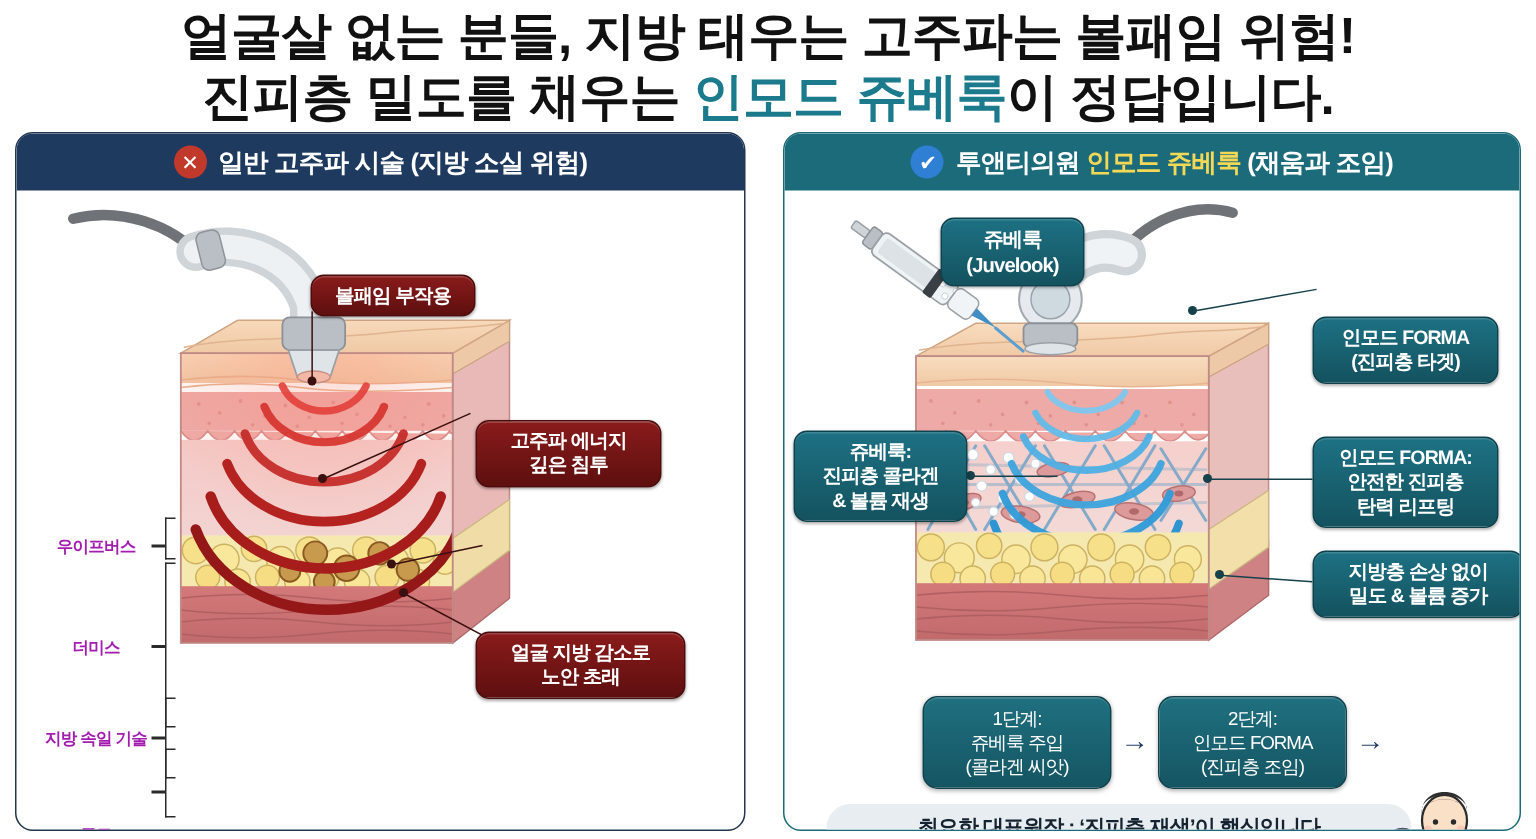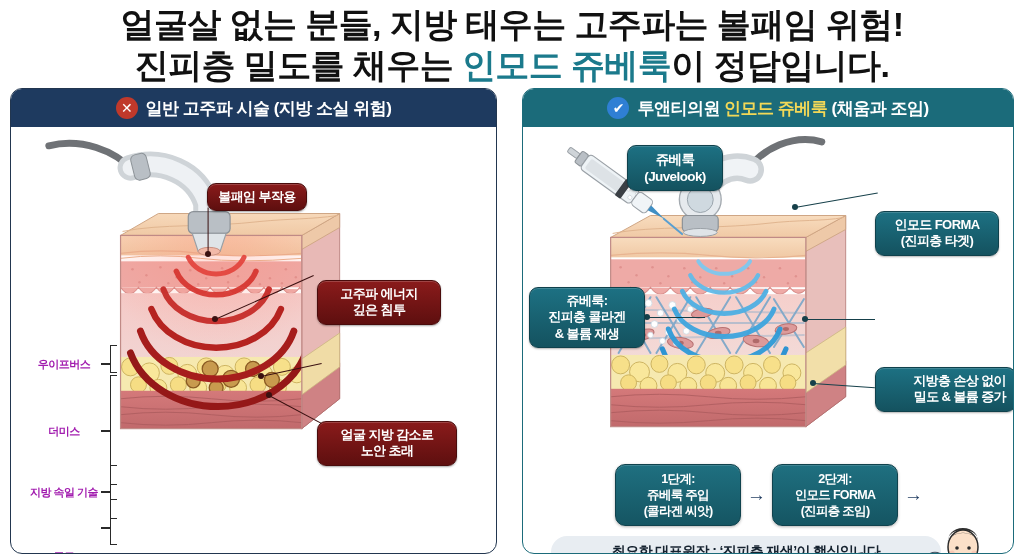--- a/index.html
+++ b/index.html
@@ -80,21 +80,21 @@
   .leader-dot{ position:absolute; width:6px; height:6px; border-radius:50%; background:#3a1010; }
   .leader-dot-teal{ background:#16404a; }
 
   
   #step-flow{
     position:absolute; left:18px; top:335px; width:456px; height:66px;
     display:flex; align-items:center; justify-content:center; gap:6px;
   }
   .step-box{
     width:126px; height:62px; border-radius:10px; color:#fff; text-align:center;
-    font-size:12.5px; font-weight:bold; line-height:1.28; letter-spacing:-0.7px;
+    font-size:12.5px; font-weight:normal; line-height:1.28; letter-spacing:-0.7px;
     display:flex; align-items:center; justify-content:center; white-space:pre-line;
     box-shadow:0 1px 3px rgba(0,0,0,.3), inset 0 1px 0 rgba(255,255,255,.15);
   }
   .step-teal{ background:linear-gradient(#1f7080,#155562); border:1.2px solid #10424d; }
   .step-navy{ background:linear-gradient(#2a4a73,#1b3252); border:1.2px solid #12243c; }
   .step-arrow{ font-size:19px; color:#1e3a5f; font-weight:bold; flex:none; }
 
   
   #bottom-banner{
     position:absolute; left:28px; top:409px; width:390px; height:32px;
@@ -255,21 +255,21 @@
     <div class="layer-label" style="left:14px; top:358px; width:78px;">지방 속일 기술</div>
     <div class="layer-brace" style="left:99px; top:338px; height:54px;"></div>
     <div class="layer-tick" style="left:90px; top:364px;"></div>
 
     <div class="layer-label" style="left:14px; top:394px; width:78px;margin-top:28px;">근로</div>
     <div class="layer-brace" style="left:99px; top:372px; height:46px;"></div>
     <div class="layer-tick" style="left:90px; top:400px;"></div>
 
     <div class="leader" style="left:197px; top:80px; width:46px; transform:rotate(90deg);"></div>
     <div class="leader-dot" style="left:194px; top:124px;"></div>
-    <div class="callout callout-red" style="left:196px; top:56px; width:100px;">볼패임 부작용</div>
+    <div class="callout callout-red" style="left:196px; top:56px; width:110px;">볼패임 부작용</div>
 
     <div class="leader" style="left:204px; top:192px; width:108px; transform:rotate(-24deg);"></div>
     <div class="leader-dot" style="left:201px; top:189px;"></div>
     <div class="callout callout-red" style="left:306px; top:153px; width:124px;">고주파 에너지
 깊은 침투</div>
 
     <div class="leader" style="left:250px; top:249px; width:62px; transform:rotate(-12deg);"></div>
     <div class="leader-dot" style="left:247px; top:246px;"></div>
 
     <div class="leader" style="left:258px; top:268px; width:80px; transform:rotate(28deg);"></div>
@@ -470,24 +470,27 @@
 진피층 콜라겐
 &amp; 볼륨 재생</div>
 
     <div class="leader leader-teal" style="left:272px; top:80px; width:84px; transform:rotate(-10deg);"></div>
     <div class="leader-dot leader-dot-teal" style="left:269px; top:77px;"></div>
     <div class="callout callout-teal" style="left:352px; top:84px; width:124px;">인모드 FORMA
 (진피층 타겟)</div>
 
     <div class="leader leader-teal" style="left:282px; top:192px; width:70px;"></div>
     <div class="leader-dot leader-dot-teal" style="left:279px; top:189px;"></div>
+    <div class="callout callout-teal" style="left:352px; top:164px; width:124px;">인모드 FORMA:
+안전한 진피층
+탄력 리프팅</div>
 
     <div class="leader leader-teal" style="left:290px; top:256px; width:62px; transform:rotate(4deg);"></div>
     <div class="leader-dot leader-dot-teal" style="left:287px; top:253px;"></div>
-    <div class="callout callout-teal" style="left:352px; top:240px; width:141px;text-align:right;">지방층 손상 없이
+    <div class="callout callout-teal" style="left:352px; top:240px; width:141px;">지방층 손상 없이
 밀도 &amp; 볼륨 증가</div>
 
     <div id="step-flow">
       <div class="step-box step-teal">1단계:
 쥬베룩 주입
 (콜라겐 씨앗)</div>
       <div class="step-arrow">→</div>
       <div class="step-box step-teal">2단계:
 인모드 FORMA
 (진피층 조임)</div>

